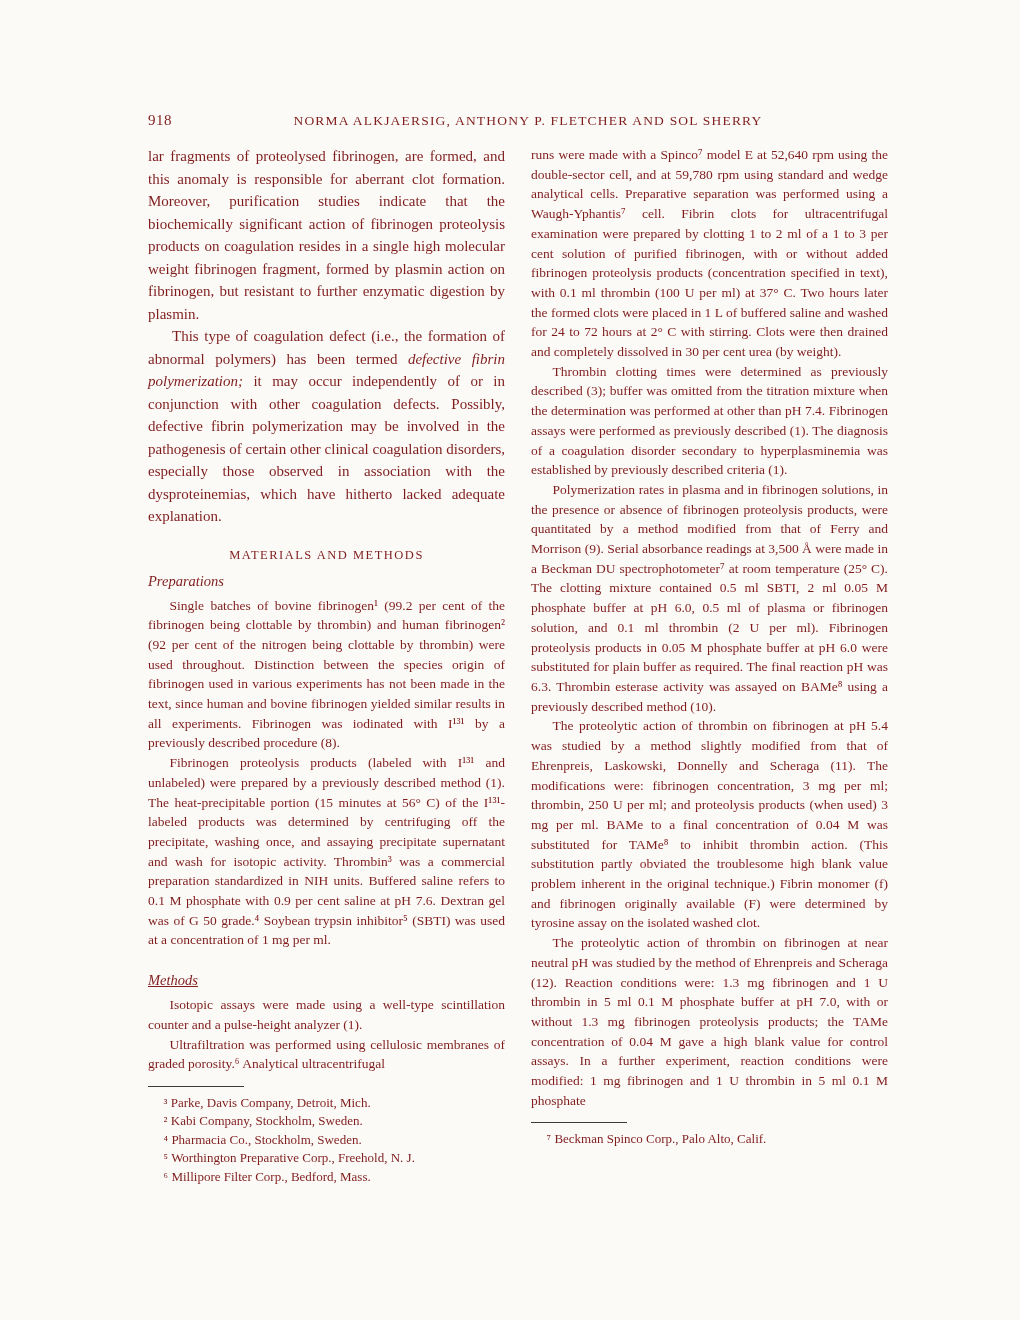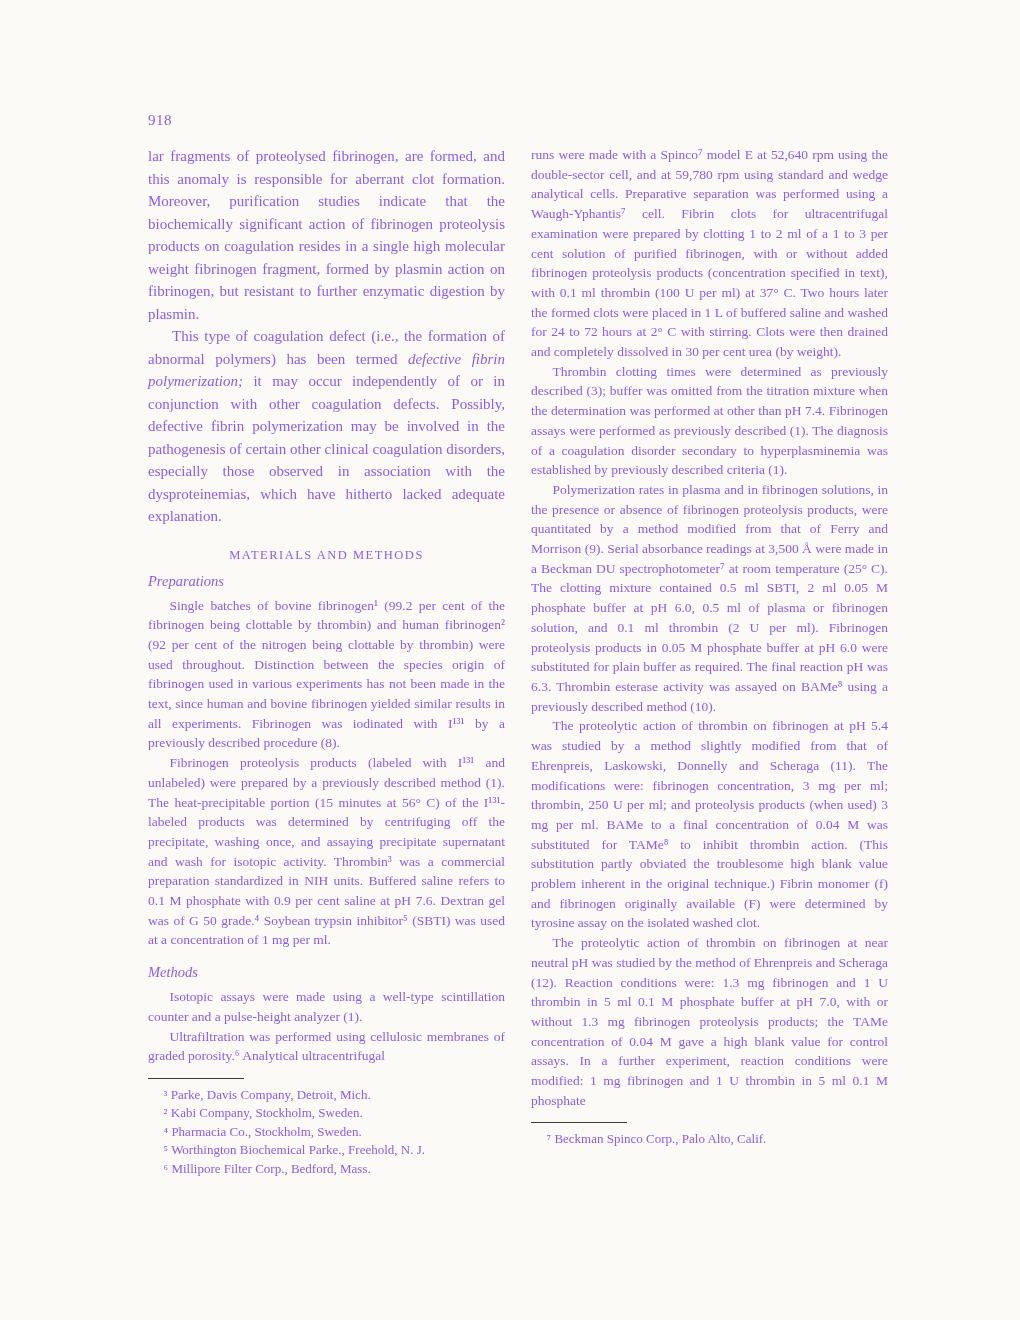--- a/index.html
+++ b/index.html
@@ -6,21 +6,21 @@
     margin: 0;
     padding: 0;
     background: #e8e7e3;
   }
   .page {
     position: relative;
     width: 1020px;
     height: 1320px;
     margin: 0 auto;
     background: #fbfaf7;
-    color: #8b5cf6;
+    color: #7f1d1d;
     font-family: "Liberation Serif", "DejaVu Serif", serif;
     overflow: hidden;
     box-sizing: border-box;
     padding: 112px 132px 30px 148px;
   }
   .header {
     display: flex;
     align-items: baseline;
     margin-bottom: 16px;
   }
@@ -69,41 +69,42 @@
     text-align: center;
     margin: 20px 0 10px 0;
   }
   .subheading {
     font-style: italic;
     font-weight: normal;
     font-size: 14.5px;
     margin: 10px 0 6px 0;
     text-align: left;
   }
-  .subheading.methods { margin-top: 14px; }
+  .subheading.methods { margin-top: 22px; text-decoration: underline; }
   em { font-style: italic; }
   .footnote-rule {
     width: 96px;
     border-top: 1px solid #3a3a3a;
     margin: 12px 0 7px 0;
   }
   .footnote {
     font-size: 13px;
     line-height: 1.42;
     text-indent: 1.2em;
     text-align: justify;
   }
 </style>
 </head>
 <body>
 
 <div class="page">
 
   <div class="header">
     <span class="pagenum">918</span>
+    <span class="runhead">NORMA ALKJAERSIG, ANTHONY P. FLETCHER AND SOL SHERRY</span>
   </div>
 
   <div class="columns">
 
     <div class="col">
       <p class="large noindent">lar fragments of proteolysed fibrinogen, are formed, and this anomaly is responsible for aberrant clot formation. Moreover, purification studies indicate that the biochemically significant action of fibrinogen proteolysis products on coagulation resides in a single high molecular weight fibrinogen fragment, formed by plasmin action on fibrinogen, but resistant to further enzymatic digestion by plasmin.</p>
       <p class="large indent"><span>This type of coagulation defect (i.e., the formation of abnormal polymers) has been termed </span><em>defective fibrin polymerization;</em><span> it may occur independently of or in conjunction with other coagulation defects. Possibly, defective fibrin polymerization may be involved in the pathogenesis of certain other clinical coagulation disorders, especially those observed in association with the dysproteinemias, which have hitherto lacked adequate explanation.</span></p>
 
       <h2 class="section-heading">MATERIALS AND METHODS</h2>
 
@@ -112,21 +113,21 @@
       <p class="small indent">Fibrinogen proteolysis products (labeled with I¹³¹ and unlabeled) were prepared by a previously described method (1). The heat-precipitable portion (15 minutes at 56° C) of the I¹³¹-labeled products was determined by centrifuging off the precipitate, washing once, and assaying precipitate supernatant and wash for isotopic activity. Thrombin³ was a commercial preparation standardized in NIH units. Buffered saline refers to 0.1 M phosphate with 0.9 per cent saline at pH 7.6. Dextran gel was of G 50 grade.⁴ Soybean trypsin inhibitor⁵ (SBTI) was used at a concentration of 1 mg per ml.</p>
 
       <h3 class="subheading methods">Methods</h3>
       <p class="small indent">Isotopic assays were made using a well-type scintillation counter and a pulse-height analyzer (1).</p>
       <p class="small indent">Ultrafiltration was performed using cellulosic membranes of graded porosity.⁶ Analytical ultracentrifugal</p>
 
       <div class="footnote-rule"></div>
       <p class="footnote">³ Parke, Davis Company, Detroit, Mich.</p>
       <p class="footnote">² Kabi Company, Stockholm, Sweden.</p>
       <p class="footnote">⁴ Pharmacia Co., Stockholm, Sweden.</p>
-      <p class="footnote">⁵ Worthington Biochemical Parke., Freehold, N. J.</p>
+      <p class="footnote">⁵ Worthington Preparative Corp., Freehold, N. J.</p>
       <p class="footnote">⁶ Millipore Filter Corp., Bedford, Mass.</p>
     </div>
 
     <div class="col">
       <p class="small noindent">runs were made with a Spinco⁷ model E at 52,640 rpm using the double-sector cell, and at 59,780 rpm using standard and wedge analytical cells. Preparative separation was performed using a Waugh-Yphantis⁷ cell. Fibrin clots for ultracentrifugal examination were prepared by clotting 1 to 2 ml of a 1 to 3 per cent solution of purified fibrinogen, with or without added fibrinogen proteolysis products (concentration specified in text), with 0.1 ml thrombin (100 U per ml) at 37° C. Two hours later the formed clots were placed in 1 L of buffered saline and washed for 24 to 72 hours at 2° C with stirring. Clots were then drained and completely dissolved in 30 per cent urea (by weight).</p>
       <p class="small indent">Thrombin clotting times were determined as previously described (3); buffer was omitted from the titration mixture when the determination was performed at other than pH 7.4. Fibrinogen assays were performed as previously described (1). The diagnosis of a coagulation disorder secondary to hyperplasminemia was established by previously described criteria (1).</p>
       <p class="small indent">Polymerization rates in plasma and in fibrinogen solutions, in the presence or absence of fibrinogen proteolysis products, were quantitated by a method modified from that of Ferry and Morrison (9). Serial absorbance readings at 3,500 Å were made in a Beckman DU spectrophotometer⁷ at room temperature (25° C). The clotting mixture contained 0.5 ml SBTI, 2 ml 0.05 M phosphate buffer at pH 6.0, 0.5 ml of plasma or fibrinogen solution, and 0.1 ml thrombin (2 U per ml). Fibrinogen proteolysis products in 0.05 M phosphate buffer at pH 6.0 were substituted for plain buffer as required. The final reaction pH was 6.3. Thrombin esterase activity was assayed on BAMe⁸ using a previously described method (10).</p>
       <p class="small indent">The proteolytic action of thrombin on fibrinogen at pH 5.4 was studied by a method slightly modified from that of Ehrenpreis, Laskowski, Donnelly and Scheraga (11). The modifications were: fibrinogen concentration, 3 mg per ml; thrombin, 250 U per ml; and proteolysis products (when used) 3 mg per ml. BAMe to a final concentration of 0.04 M was substituted for TAMe⁸ to inhibit thrombin action. (This substitution partly obviated the troublesome high blank value problem inherent in the original technique.) Fibrin monomer (f) and fibrinogen originally available (F) were determined by tyrosine assay on the isolated washed clot.</p>
       <p class="small indent">The proteolytic action of thrombin on fibrinogen at near neutral pH was studied by the method of Ehrenpreis and Scheraga (12). Reaction conditions were: 1.3 mg fibrinogen and 1 U thrombin in 5 ml 0.1 M phosphate buffer at pH 7.0, with or without 1.3 mg fibrinogen proteolysis products; the TAMe concentration of 0.04 M gave a high blank value for control assays. In a further experiment, reaction conditions were modified: 1 mg fibrinogen and 1 U thrombin in 5 ml 0.1 M phosphate</p>
 

